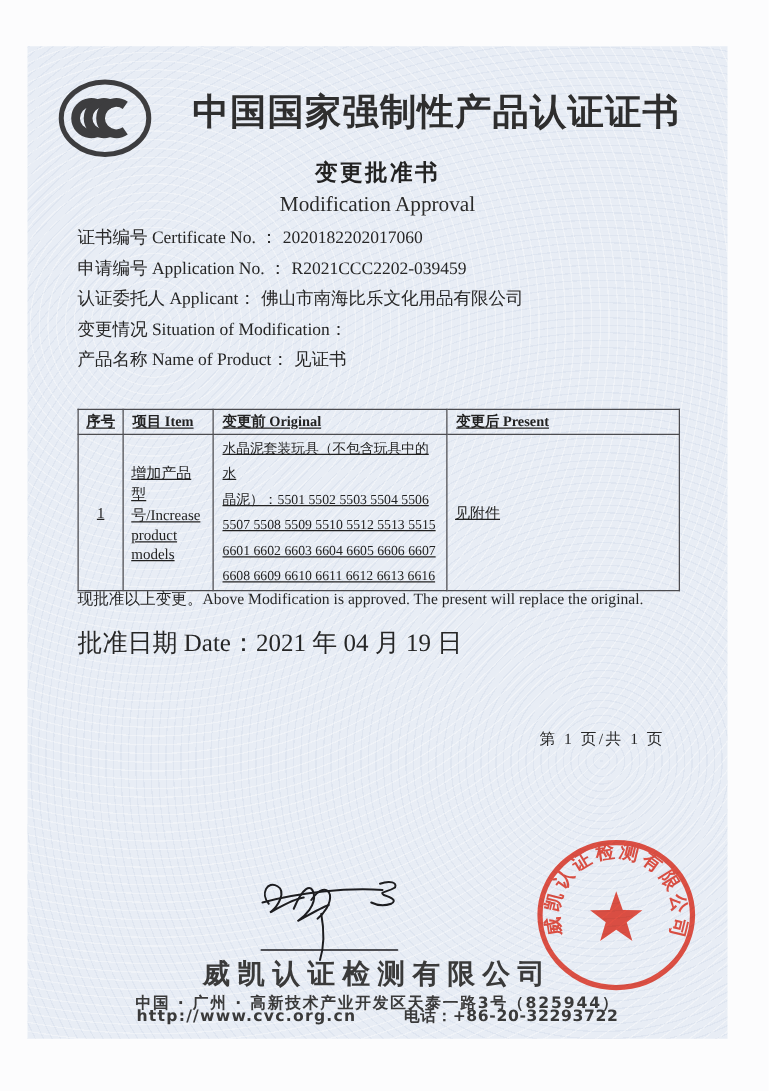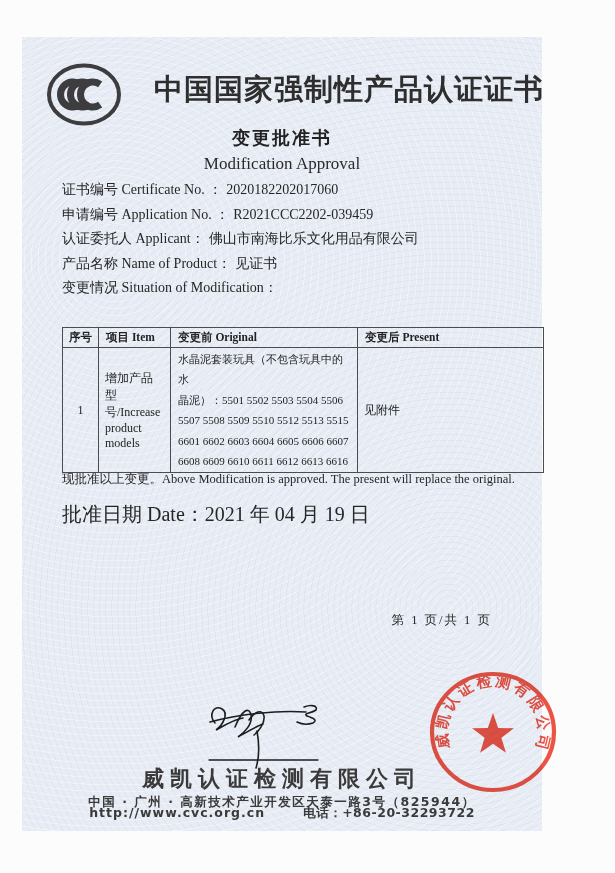--- a/index.html
+++ b/index.html
@@ -2,21 +2,21 @@
 <html><head>
 <meta charset="utf-8">
 <style>
   * { margin:0; padding:0; box-sizing:border-box; }
   html,body { background:#ffffff; }
   .screen {
     position:relative; width:615px; height:873px; background:#fcfcfd; overflow:hidden;
     font-family:"Liberation Serif","DejaVu Serif",serif; color:#262626;
   }
   .page {
-    position:absolute; left:22px; top:37px; width:520px; height:794px;
+    position:absolute; left:22px; top:37px; width:560px; height:794px;
     background:
       repeating-radial-gradient(circle at 18% 28%, rgba(255,255,255,.35) 0 1px, rgba(255,255,255,0) 1px 7px),
       repeating-radial-gradient(circle at 82% 72%, rgba(186,199,221,.20) 0 1px, rgba(186,199,221,0) 1px 6px),
       #e8edf5;
   }
   .ccc-logo { position:absolute; left:22px; top:26px; }
   .cert-title {
     position:absolute; left:132px; top:36px; width:420px;
     font-family:"DejaVu Sans","Liberation Sans",sans-serif;
     font-weight:bold; font-size:29px; line-height:33px; letter-spacing:1px; color:#2e2e2e;
@@ -29,31 +29,31 @@
     position:absolute; left:0; top:117px; width:100%; text-align:center;
     font-size:17px; color:#2a2a2a;
   }
   .info { position:absolute; left:40px; top:144px; width:500px; }
   .info-line { height:24.6px; font-size:14px; white-space:nowrap; }
   .info-line .val { margin-left:4px; }
   table.cert-table {
     position:absolute; left:40px; top:290px; width:481px;
     border-collapse:collapse; table-layout:fixed; color:#222;
   }
-  .cert-table th, .cert-table td { border:1px solid #4c4c50; }
+  .cert-table th, .cert-table td { border:1px solid #4c4c50;text-decoration:underline; }
   .cert-table th {
     font-size:11.5px; font-weight:bold; text-align:left; padding:2px 7px; height:20px;
   }
   .cert-table th.c, .cert-table td.c { text-align:center; padding:2px 2px; }
   .cert-table td { font-size:12px; vertical-align:middle; padding:3px 6px; height:103px; }
   .cert-table td.models { font-size:11px; line-height:20.4px; white-space:pre-line; padding:1px 4px 1px 7px; }
   .col1 { width:36px; } .col2 { width:72px; } .col3 { width:187px; } .col4 { width:186px; }
   .statement { position:absolute; left:40px; top:434px; font-size:12.5px; white-space:nowrap; }
   .date-line { position:absolute; left:40px; top:464px; font-size:20px; }
-  .page-num { position:absolute; right:50px; top:575px; font-size:12.5px; letter-spacing:2px; }
+  .page-num { position:absolute; right:50px; top:546px; font-size:12.5px; letter-spacing:2px; }
   .signature { position:absolute; left:183px; top:660px; }
   .company {
     position:absolute; left:0; top:727px; width:100%; text-align:center;
     font-family:"DejaVu Sans","Liberation Sans",sans-serif;
     font-weight:bold; font-size:22px; letter-spacing:6px; color:#3a3a3a;
   }
   .address {
     position:absolute; left:0; top:757px; width:100%; text-align:center;
     font-family:"DejaVu Sans","Liberation Sans",sans-serif;
     font-weight:bold; font-size:12.5px; letter-spacing:1.5px; color:#3a3a3a;
@@ -92,24 +92,24 @@
       <div class="info-line">
         <span class="lbl">证书编号 Certificate No. ：</span><span class="val">2020182202017060</span>
       </div>
       <div class="info-line">
         <span class="lbl">申请编号 Application No. ：</span><span class="val">R2021CCC2202-039459</span>
       </div>
       <div class="info-line">
         <span class="lbl">认证委托人 Applicant：</span><span class="val">佛山市南海比乐文化用品有限公司</span>
       </div>
       <div class="info-line">
-        <span class="lbl">产品名称 Name of Product：</span><span class="val">见证书</span>
+        <span class="lbl">变更情况 Situation of Modification：</span><span class="val"></span>
       </div>
       <div class="info-line">
-        <span class="lbl">变更情况 Situation of Modification：</span><span class="val"></span>
+        <span class="lbl">产品名称 Name of Product：</span><span class="val">见证书</span>
       </div>
     </div>
 
     <table class="cert-table">
       <colgroup>
           <col class="col1">
           <col class="col2">
           <col class="col3">
           <col class="col4">
         </colgroup>

